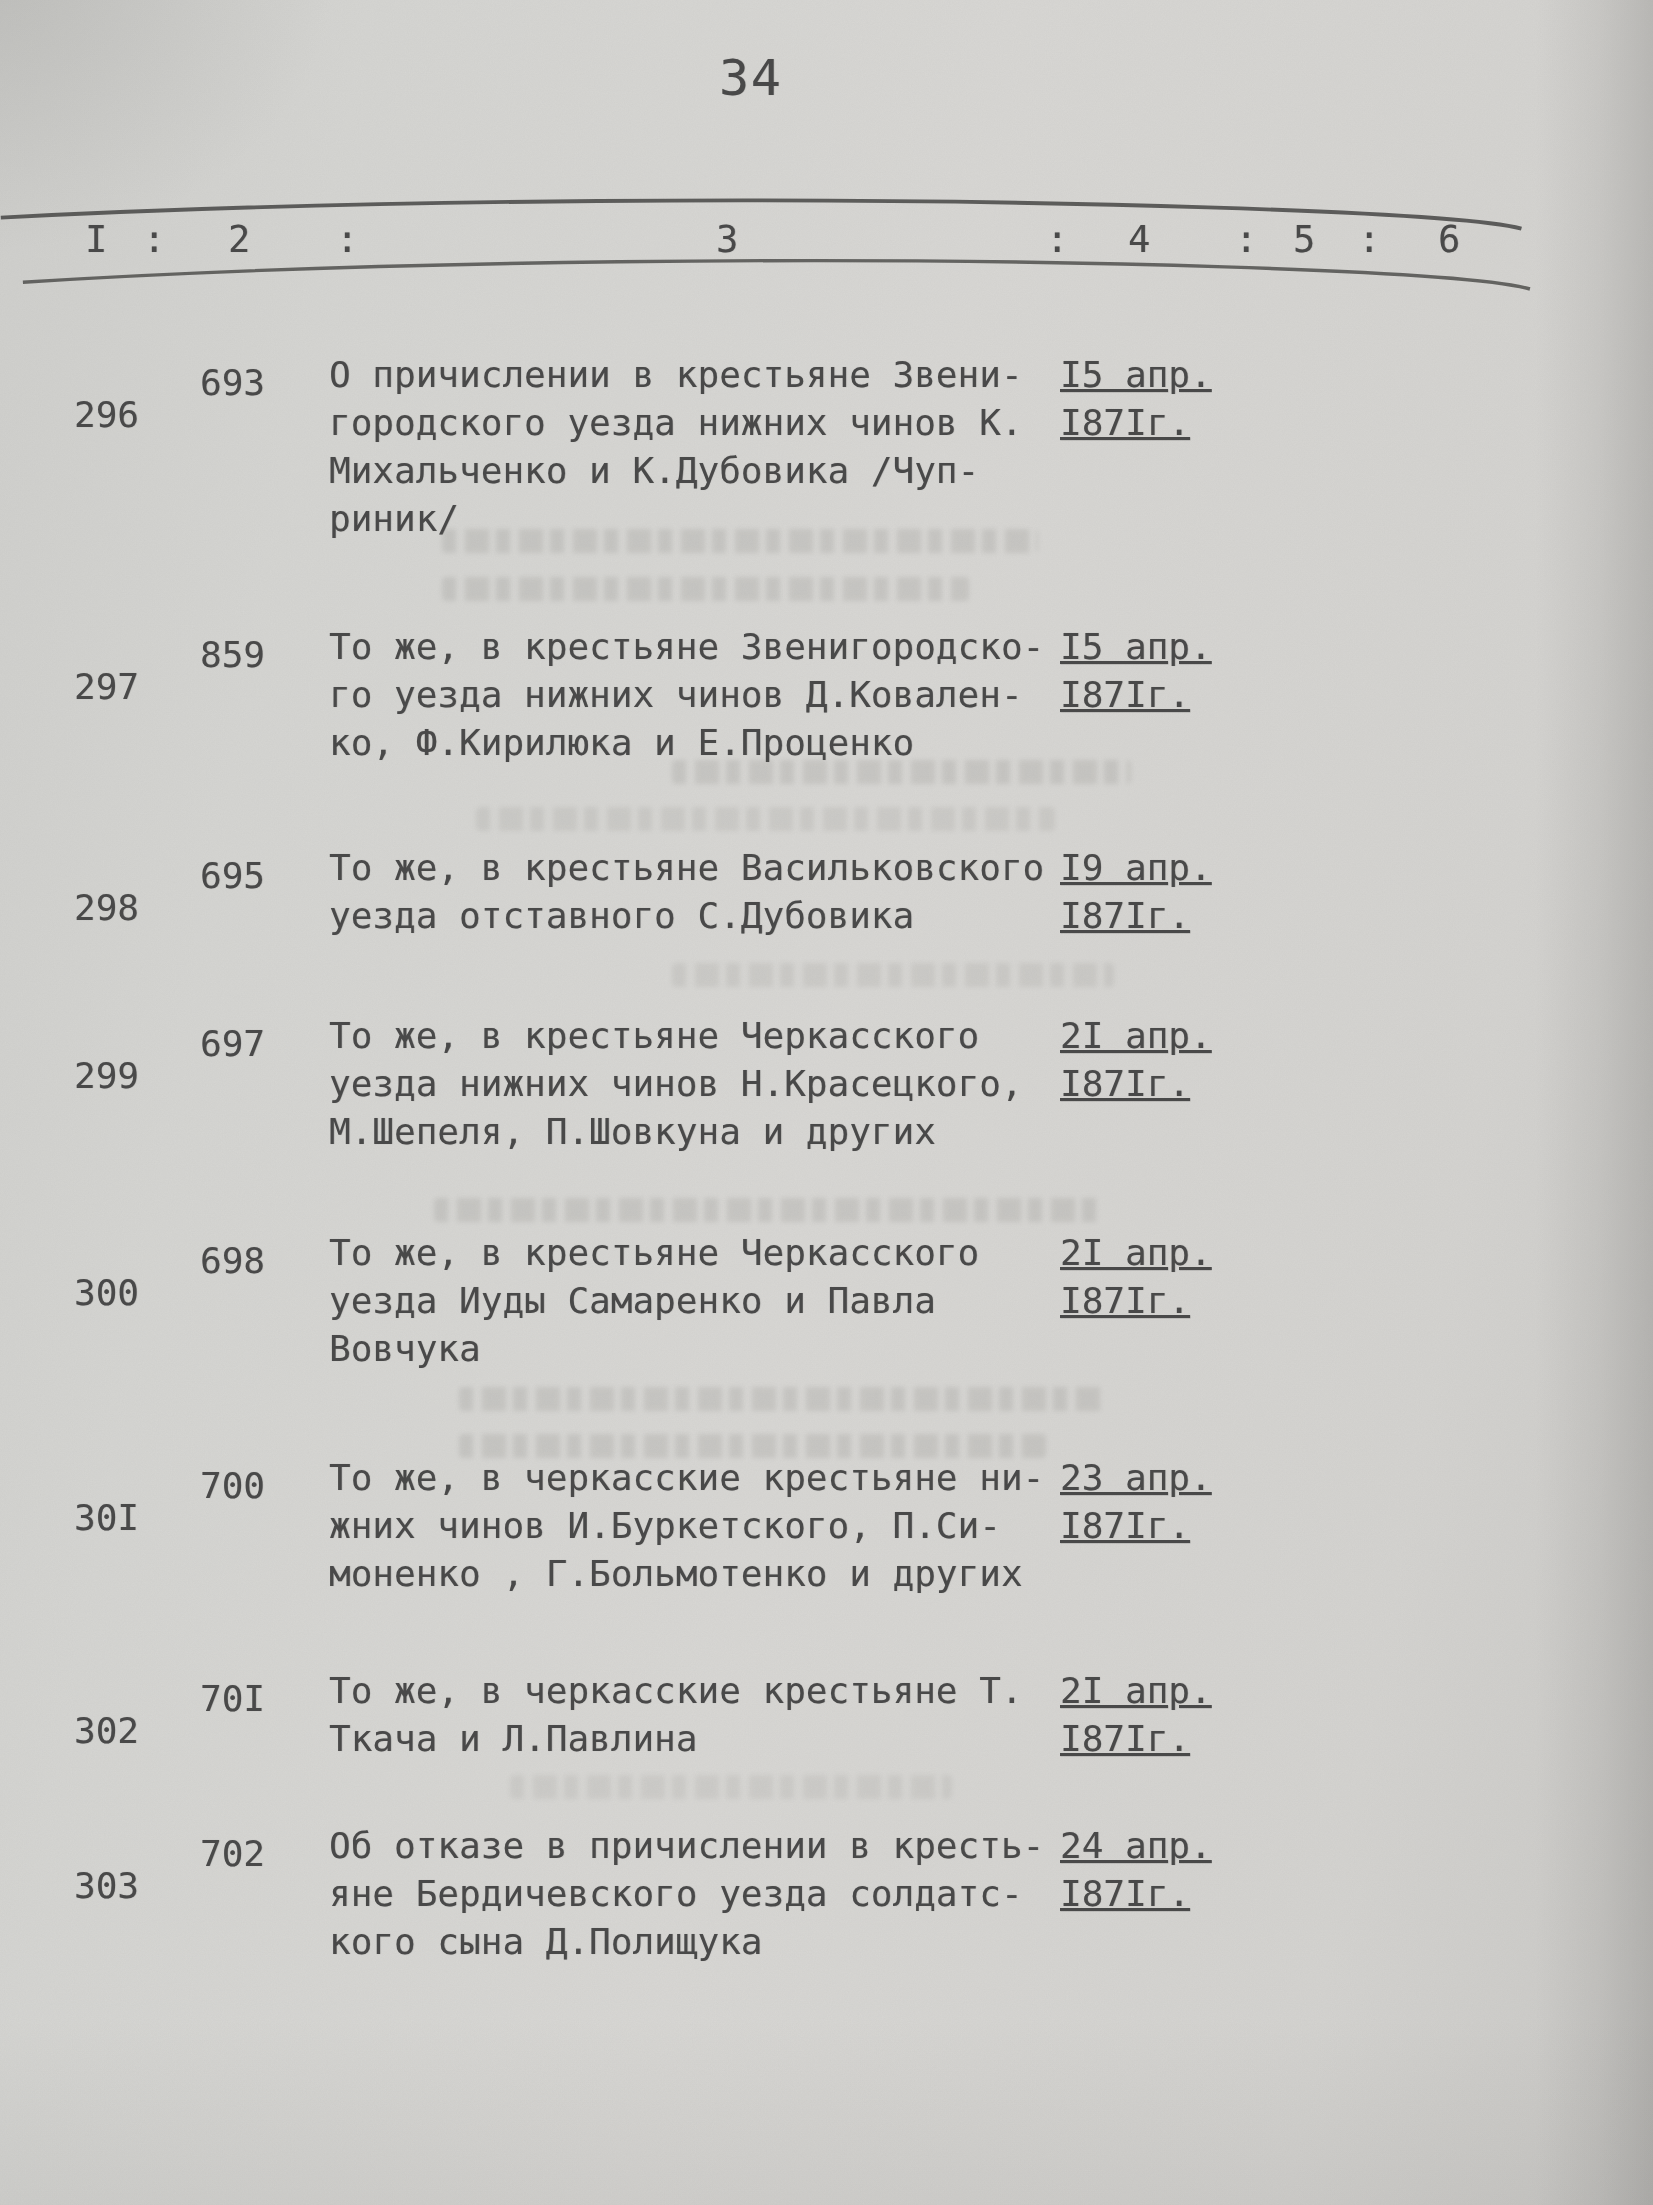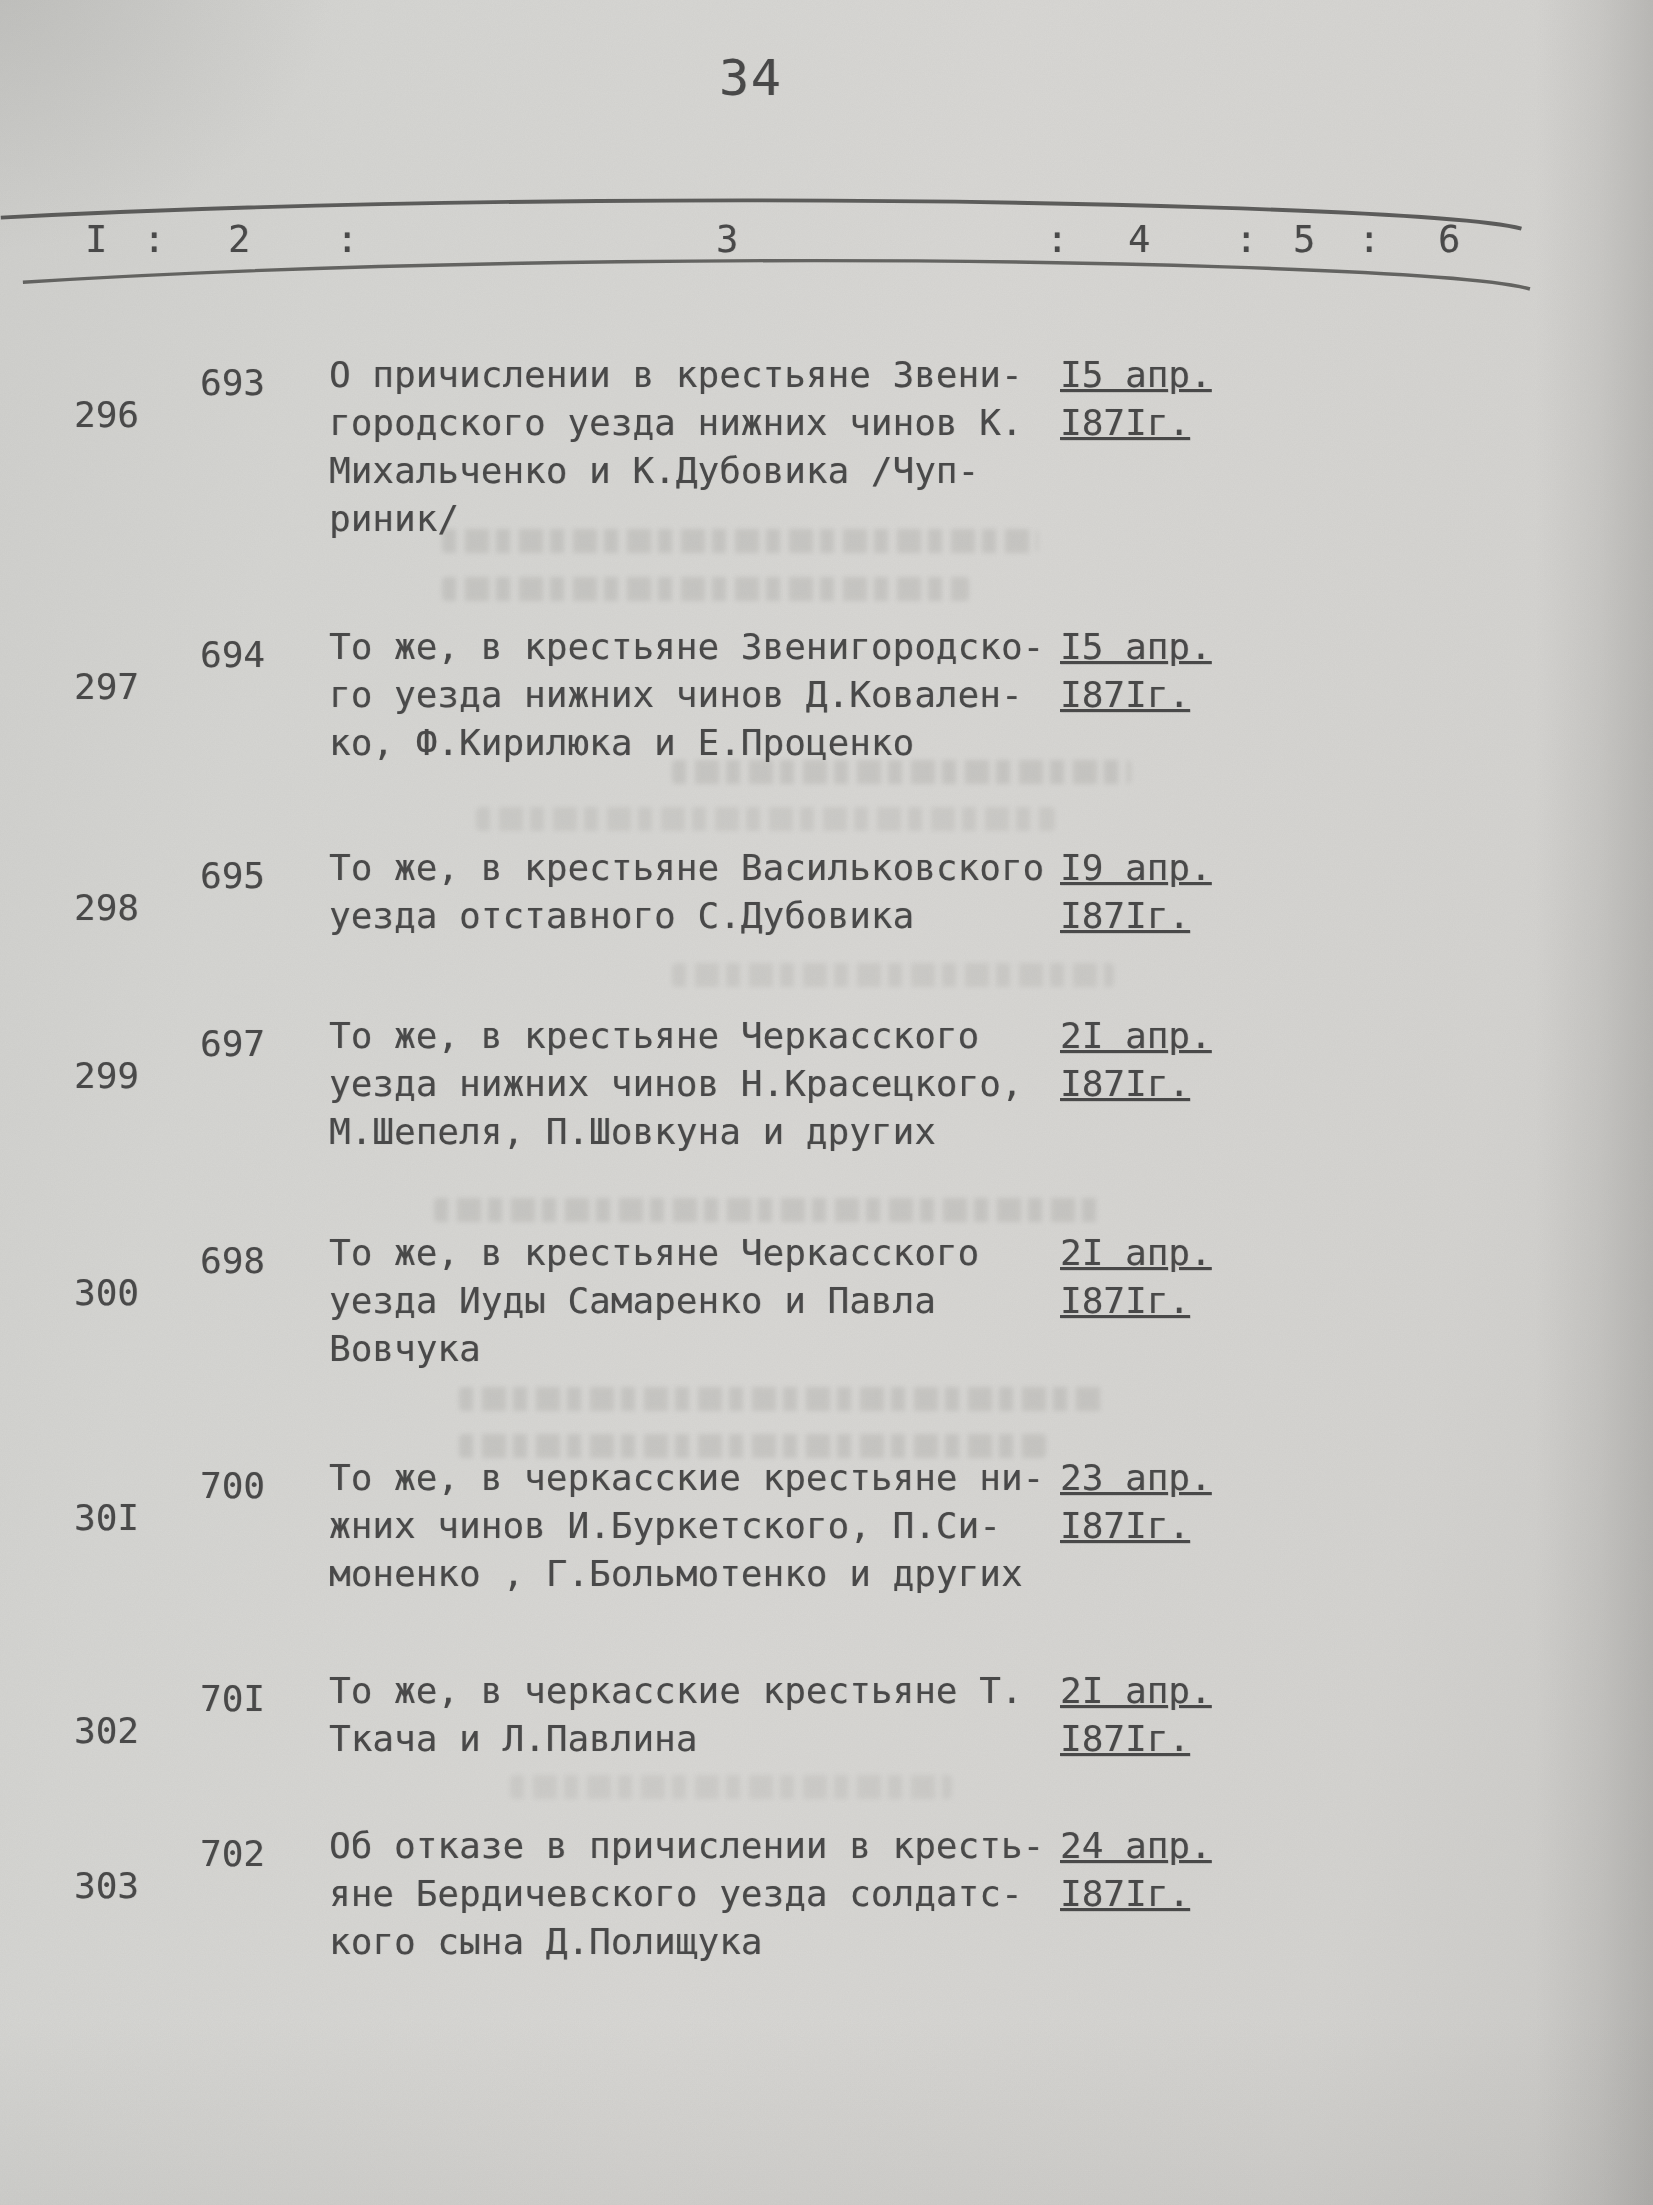--- a/index.html
+++ b/index.html
@@ -70,21 +70,21 @@
     <div class="c-title ink">О причислении в крестьяне Звени-
 городского уезда нижних чинов К.
 Михальченко и К.Дубовика /Чуп-
 риник/</div>
     <div class="c-date ink">I5 апр.
 I87Iг.</div>
   </div>
 
   <div class="row" style="top:623px">
     <div class="c-no ink">297</div>
-    <div class="c-doc ink">694</div>
+    <div class="c-doc ink">859</div>
     <div class="c-title ink">То же, в крестьяне Звенигородско-
 го уезда нижних чинов Д.Ковален-
 ко, Ф.Кирилюка и Е.Проценко</div>
     <div class="c-date ink">I5 апр.
 I87Iг.</div>
   </div>
 
   <div class="row" style="top:844px">
     <div class="c-no ink">298</div>
     <div class="c-doc ink">695</div>

